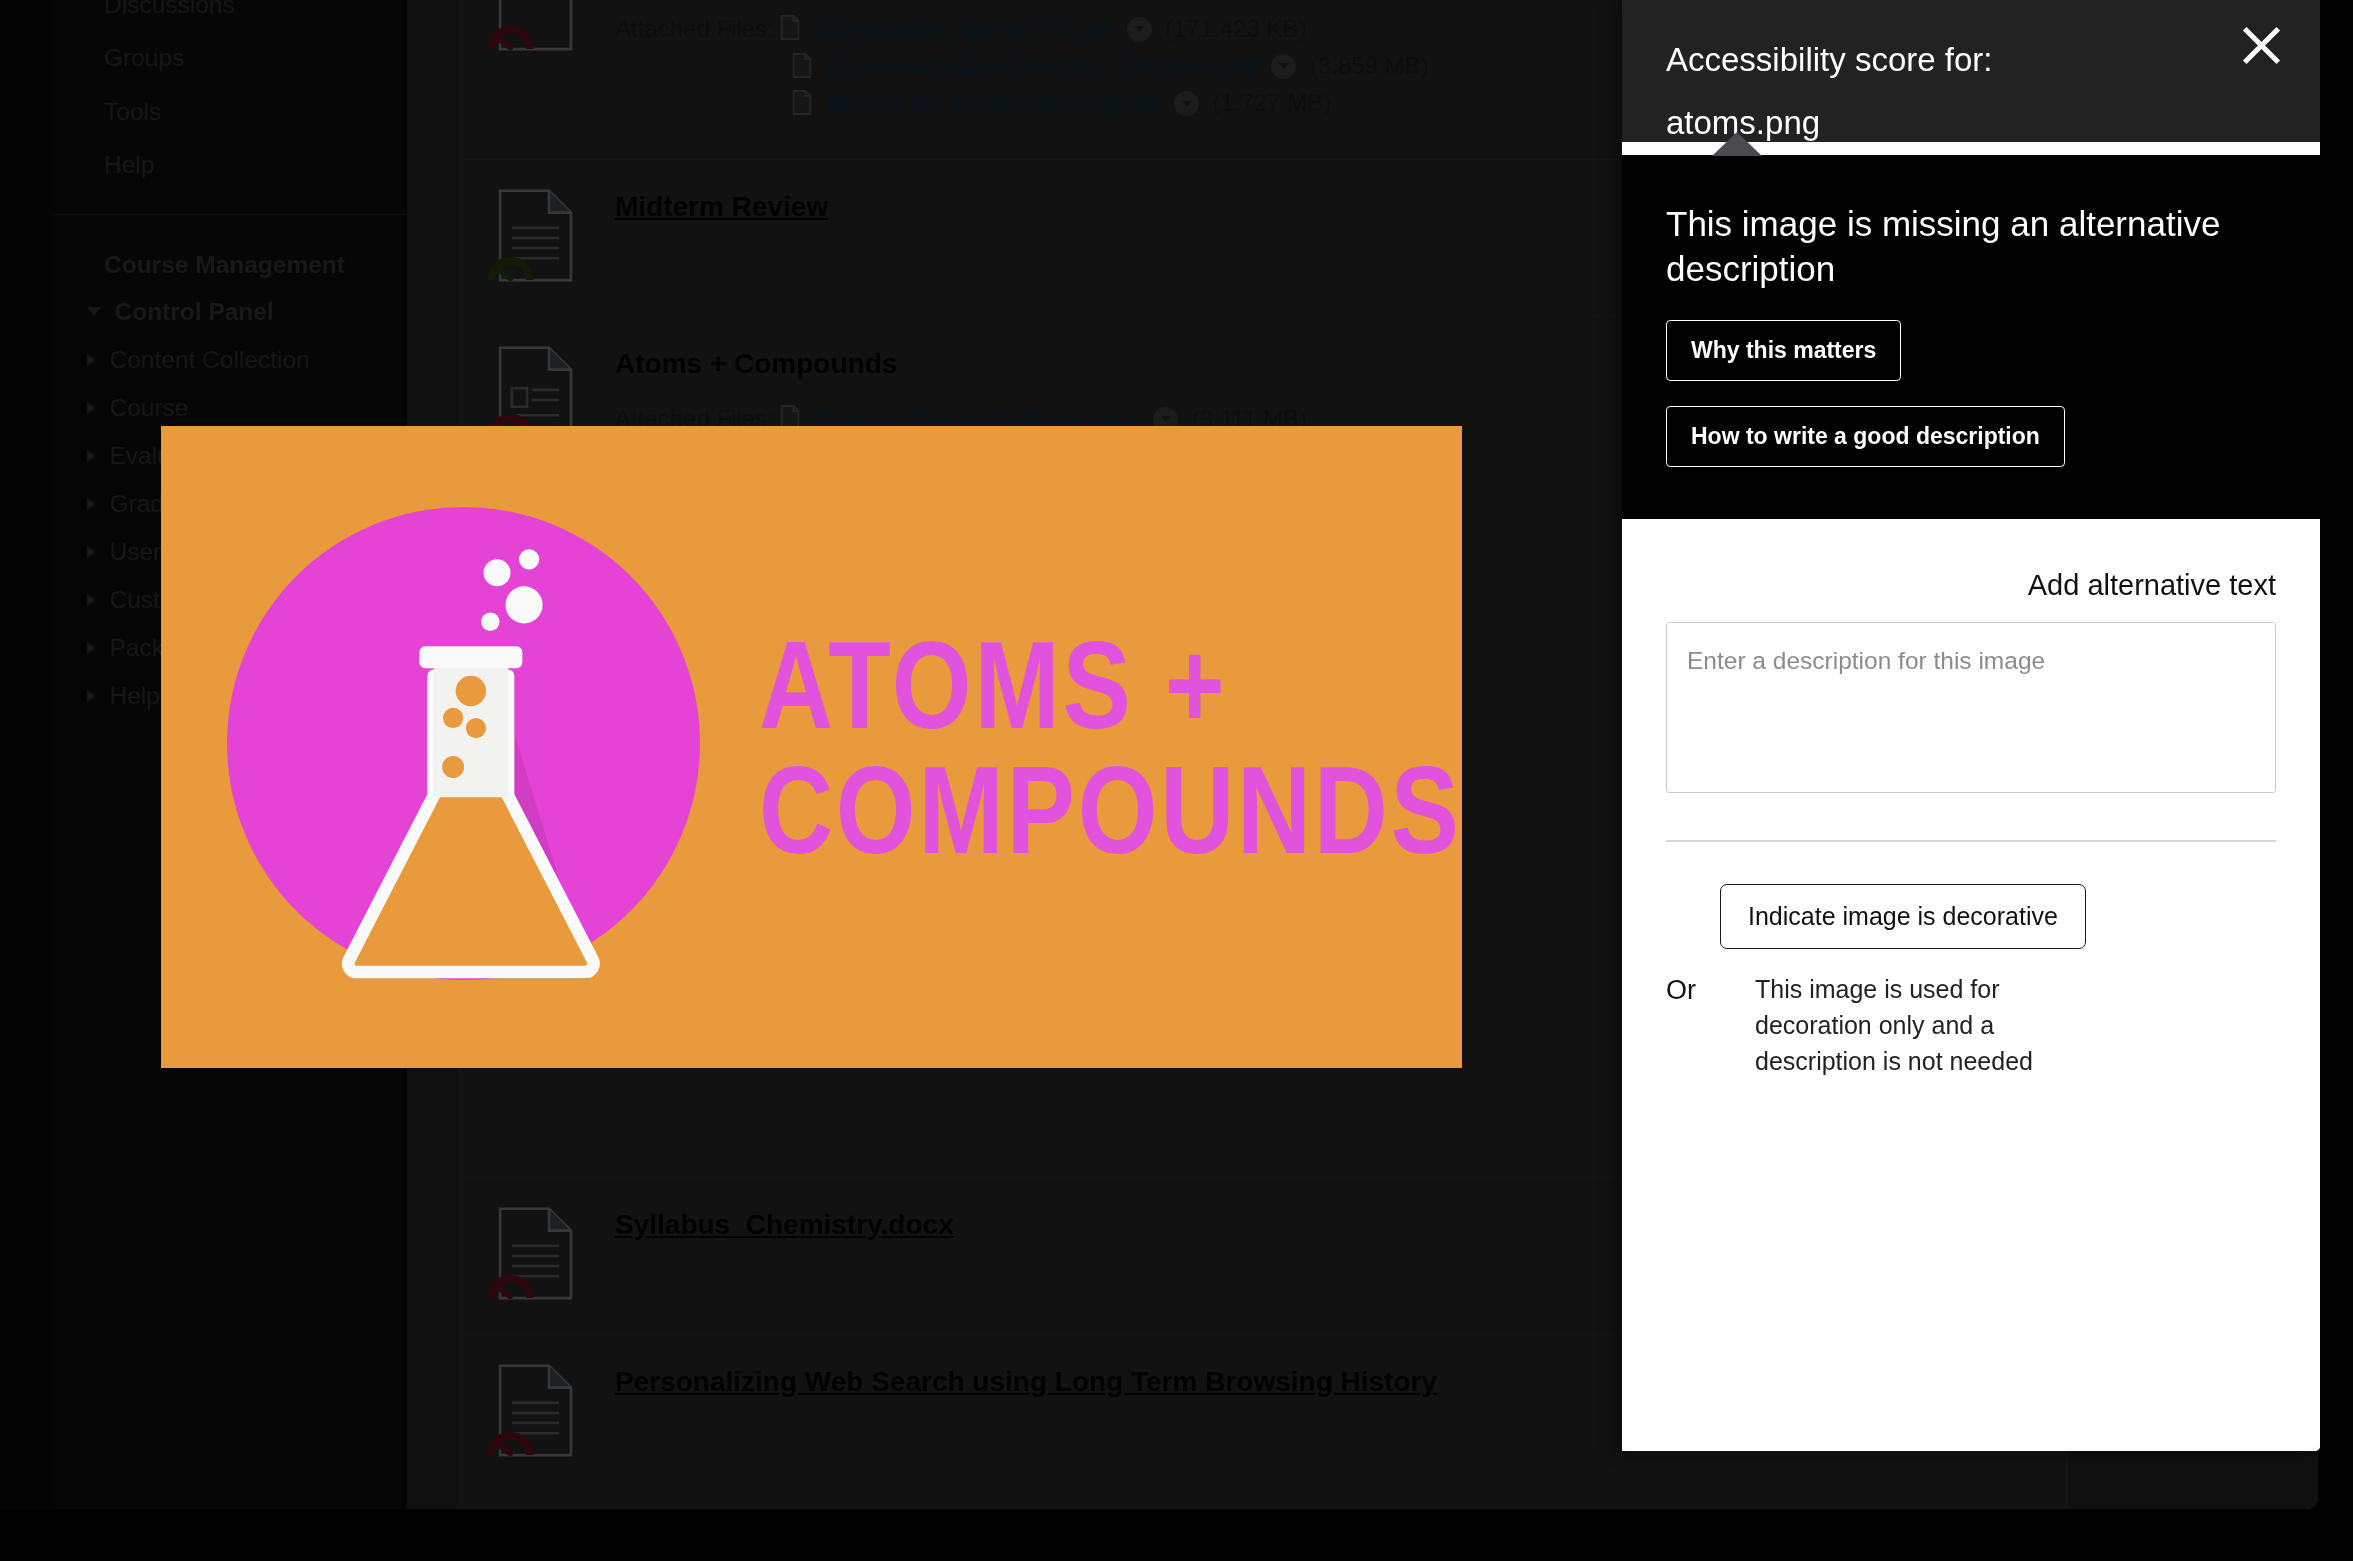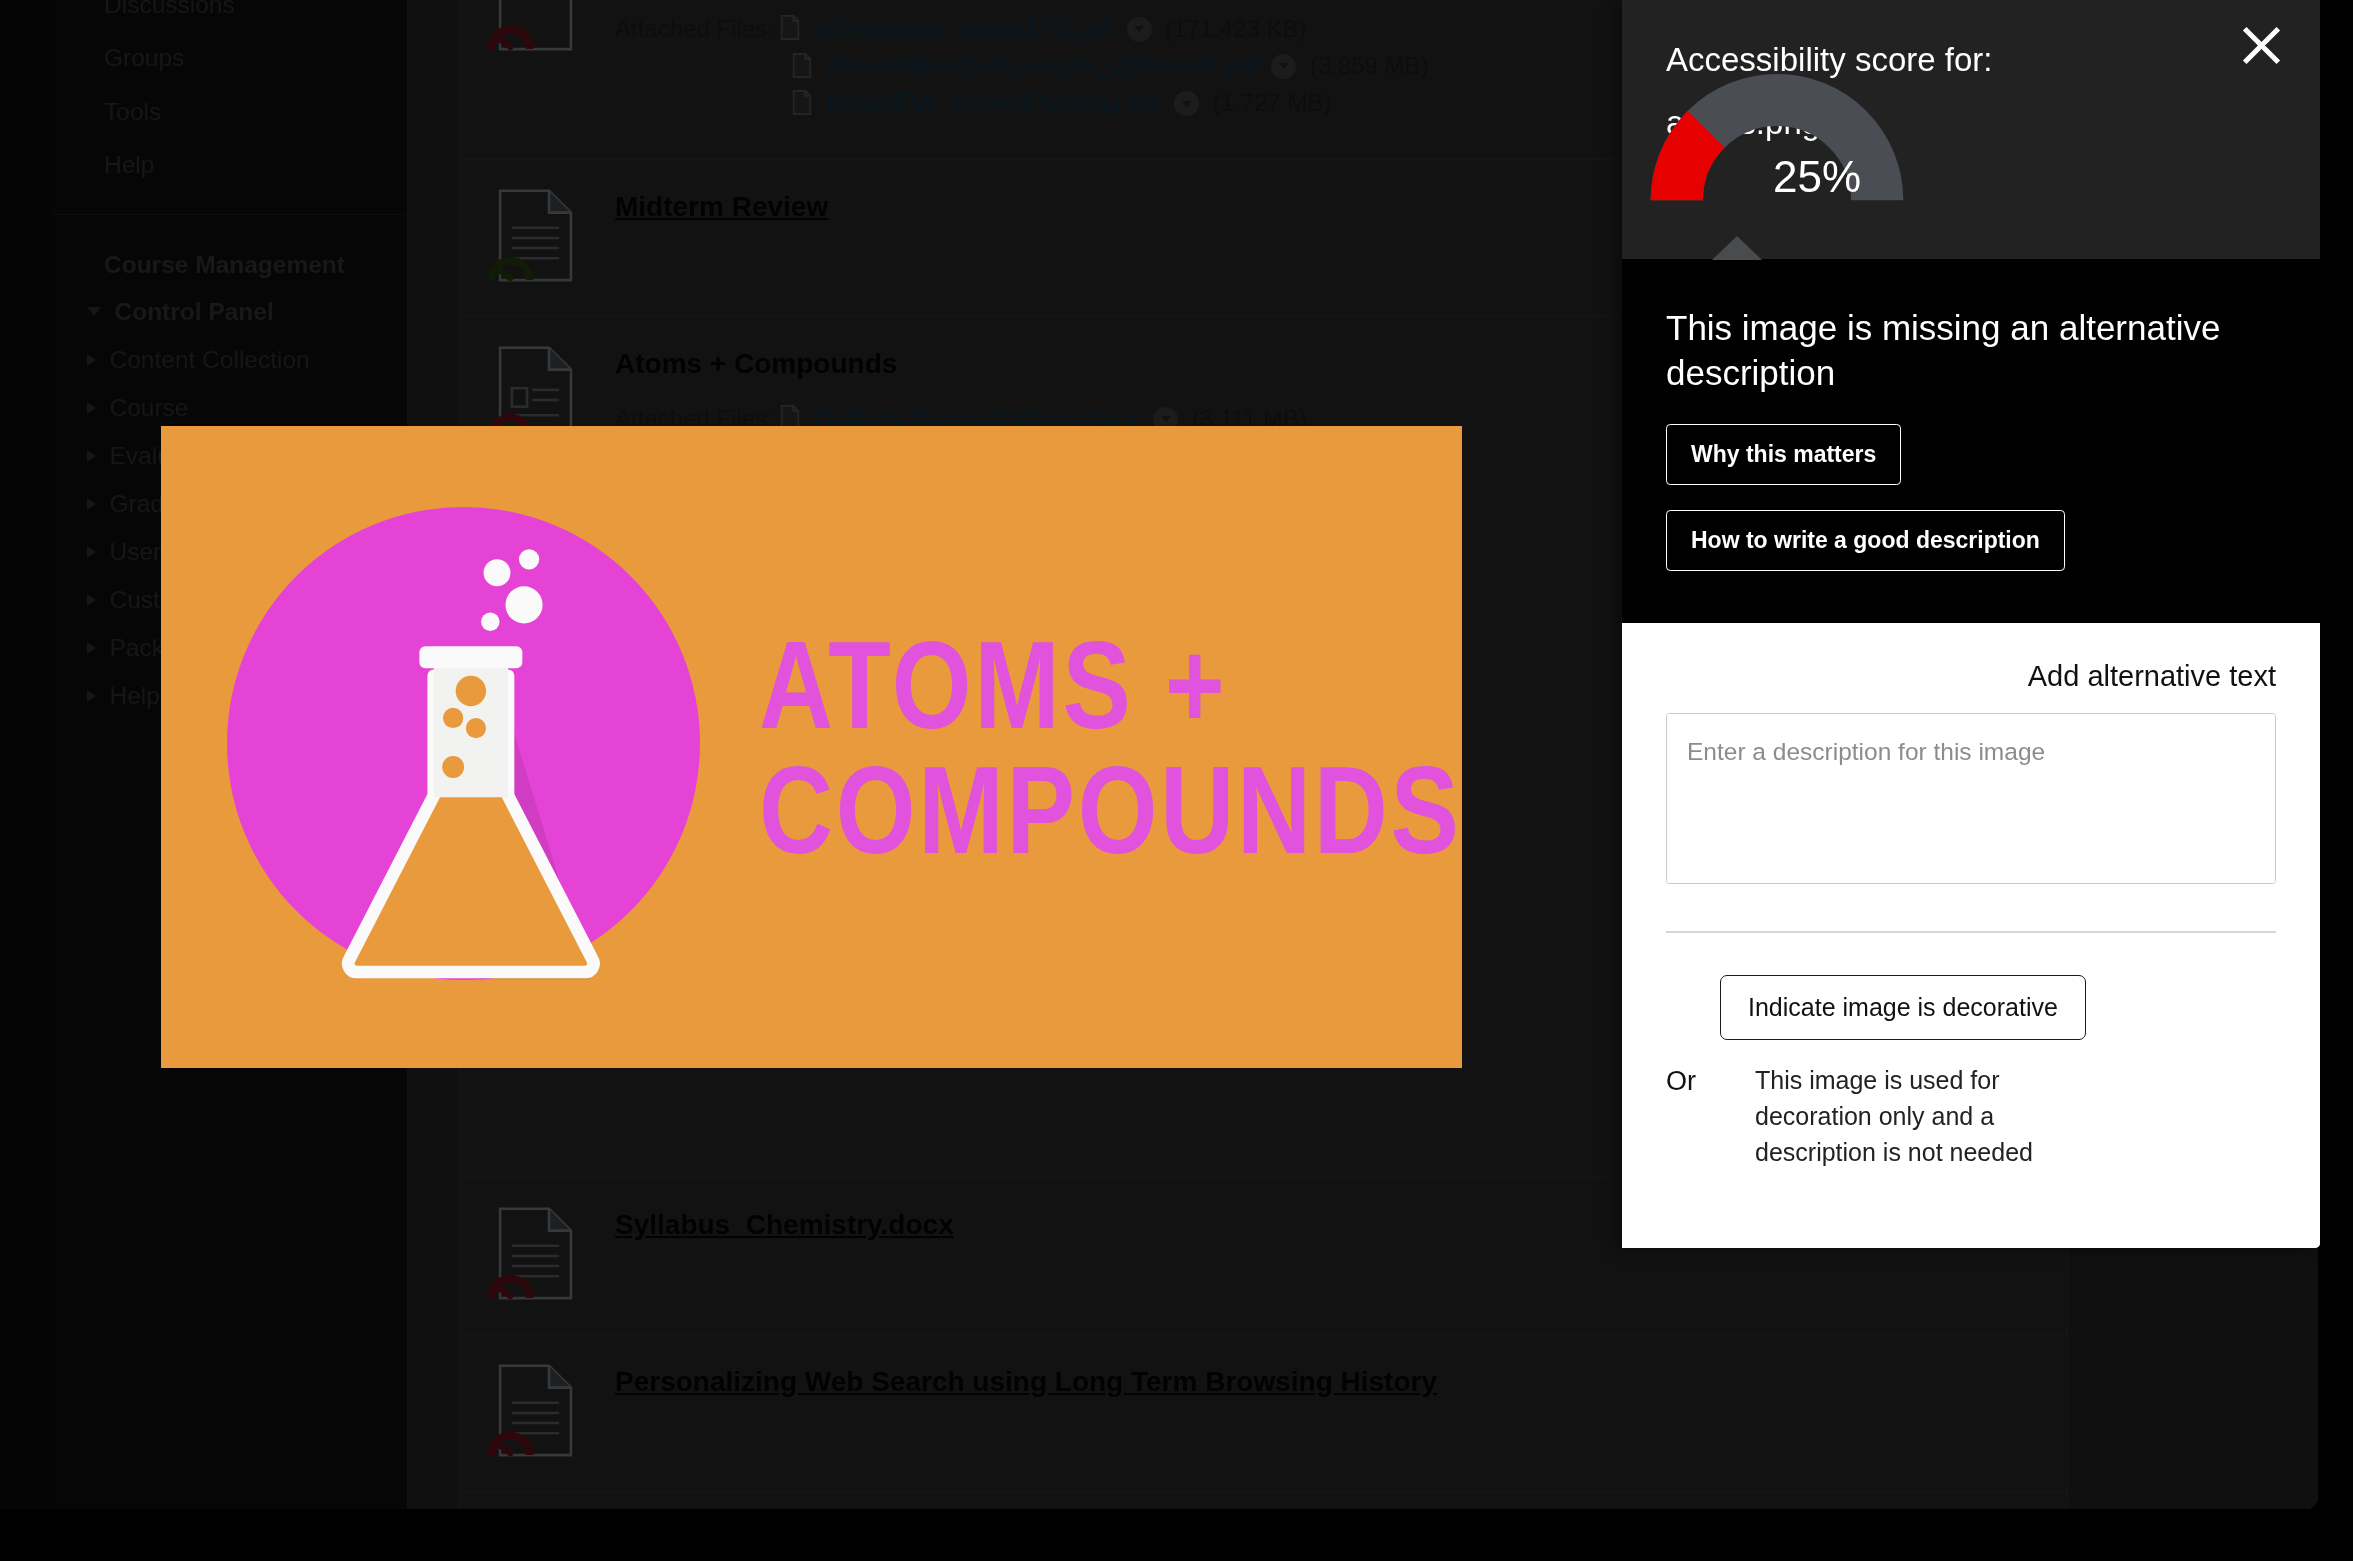--- a/index.html
+++ b/index.html
@@ -167,26 +167,26 @@
     font-size: 125px;
     line-height: 1.0;
     letter-spacing: 3.4px;
     transform: scaleX(0.82);
     transform-origin: left center;
   }
 
   
   .a11y-panel {
     position: absolute; left: 1622px; top: 0;
-    width: 698px; height: 1248px;
+    width: 698px; height: 1451px;
     background: #ffffff;
     box-shadow: -5px 0 18.6px rgba(0,0,0,0.45);
     border-radius: 0 0 5px 0;
     overflow: hidden;
-    display: flex; flex-direction: column;
+    display: flex; flex-direction: column; gap: 13px;
   }
   .panel-header {
     background: #222223;
     padding: 39px 44px 0 44px;
     position: relative;
     flex: 0 0 auto;
   }
   .panel-header h2 {
     color: #fff; font-size: 33px; font-weight: normal;
     line-height: 1.25;
@@ -548,31 +548,20 @@
       <h2>Accessibility score for:</h2>
       <div class="panel-filename">atoms.png</div>
       <div class="close-x">
         <svg width="47" height="47" viewBox="0 0 56 56">
           <line x1="8" y1="8" x2="48" y2="48" stroke="#ffffff" stroke-width="6"></line>
           <line x1="48" y1="8" x2="8" y2="48" stroke="#ffffff" stroke-width="6"></line>
         </svg>
       </div>
     </div>
 
-    <div class="gauge-zone">
-      <div class="gauge">
-        <svg width="262" height="160" viewBox="0 0 310 190">
-
-          <path d="M36 176 A119 119 0 0 1 274 176" fill="none" stroke="#4a4d53" stroke-width="62"></path>
-
-          <path d="M36 176 A119 119 0 0 1 70.85 91.85" fill="none" stroke="#e60000" stroke-width="62"></path>
-        </svg>
-        <div class="gauge-label">25%</div>
-      </div>
-    </div>
 
     <div class="msg-zone">
       <div class="msg-notch"></div>
       <h3>This image is missing an alternative description</h3>
       <div class="btn-stack">
         <button class="ghost-btn">Why this matters</button><br>
         <button class="ghost-btn">How to write a good description</button>
       </div>
     </div>
 

